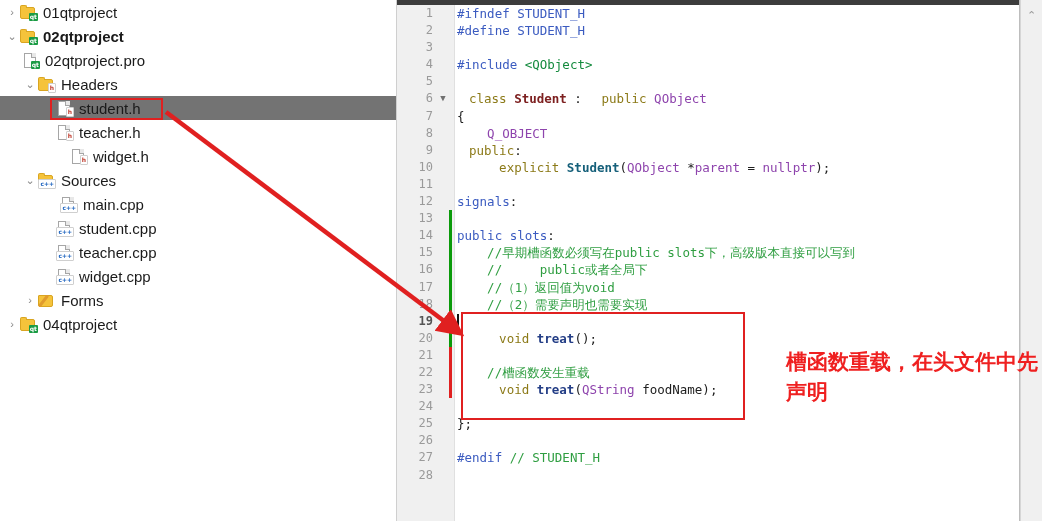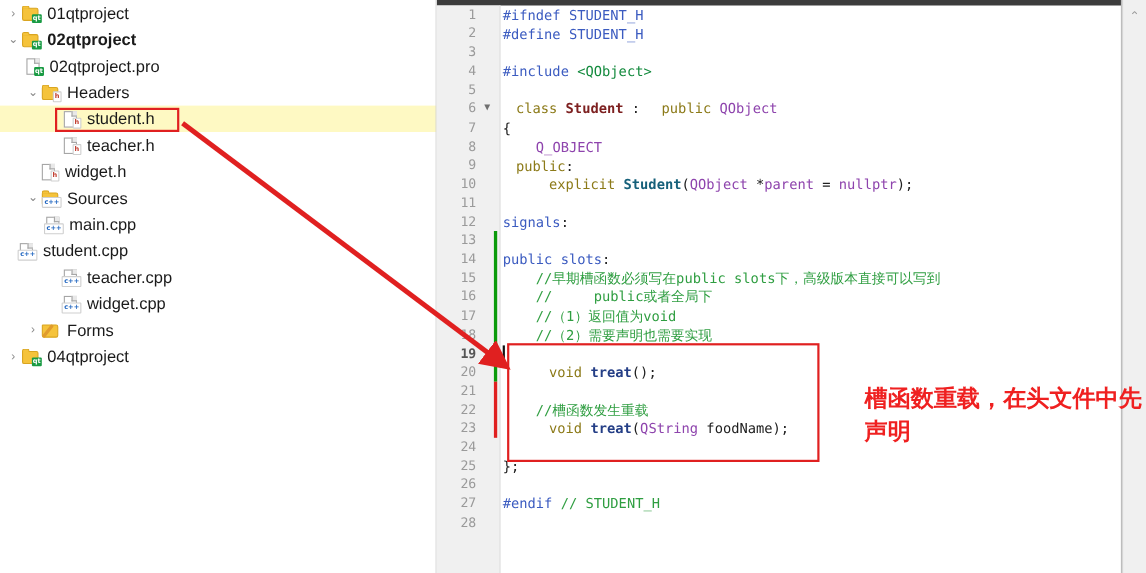--- a/index.html
+++ b/index.html
@@ -27,21 +27,21 @@
   .tree-row {
     position: relative;
     height: 24px;
     display: flex;
     align-items: center;
     white-space: nowrap;
     font-size: 15px;
     color: #1a1a1a;
     font-family: "Liberation Sans", sans-serif;
   }
-  .tree-row.selected { background: #fef9c3; width: 397px; }
+  .tree-row.selected { background: #737373; width: 397px; }
   .tree-row.bold .tree-label { font-weight: bold; }
 
   .twisty {
     width: 16px; min-width: 16px;
     text-align: center;
     color: #8a8a8a;
     font-size: 11px;
     line-height: 1;
     display: inline-block;
   }
@@ -328,42 +328,42 @@
           </span>
           <span class="tree-label">student.h</span>
         </div>
         <div class="tree-row" style="padding-left: 40px;">
           <span class="twisty spacer">&nbsp;</span>
           <span class="ico ico-file">
             <span class="badge badge-h">h</span>
           </span>
           <span class="tree-label">teacher.h</span>
         </div>
-        <div class="tree-row" style="padding-left: 20px;">
+        <div class="tree-row" style="padding-left: 54px;">
           <span class="twisty spacer">&nbsp;</span>
           <span class="ico ico-file">
             <span class="badge badge-h">h</span>
           </span>
           <span class="tree-label">widget.h</span>
         </div>
         <div class="tree-row" style="padding-left: 22px;">
           <span class="twisty">⌄</span>
           <span class="ico ico-folder">
             <span class="badge badge-cpp">c++</span>
           </span>
           <span class="tree-label">Sources</span>
         </div>
-        <div class="tree-row" style="padding-left: 24px;">
+        <div class="tree-row" style="padding-left: 44px;">
           <span class="twisty spacer">&nbsp;</span>
           <span class="ico ico-file">
             <span class="badge badge-cpp">c++</span>
           </span>
           <span class="tree-label">main.cpp</span>
         </div>
-        <div class="tree-row" style="">
+        <div class="tree-row" style="padding-left: 40px;">
           <span class="twisty spacer">&nbsp;</span>
           <span class="ico ico-file">
             <span class="badge badge-cpp">c++</span>
           </span>
           <span class="tree-label">student.cpp</span>
         </div>
         <div class="tree-row" style="padding-left: 40px;">
           <span class="twisty spacer">&nbsp;</span>
           <span class="ico ico-file">
             <span class="badge badge-cpp">c++</span>

